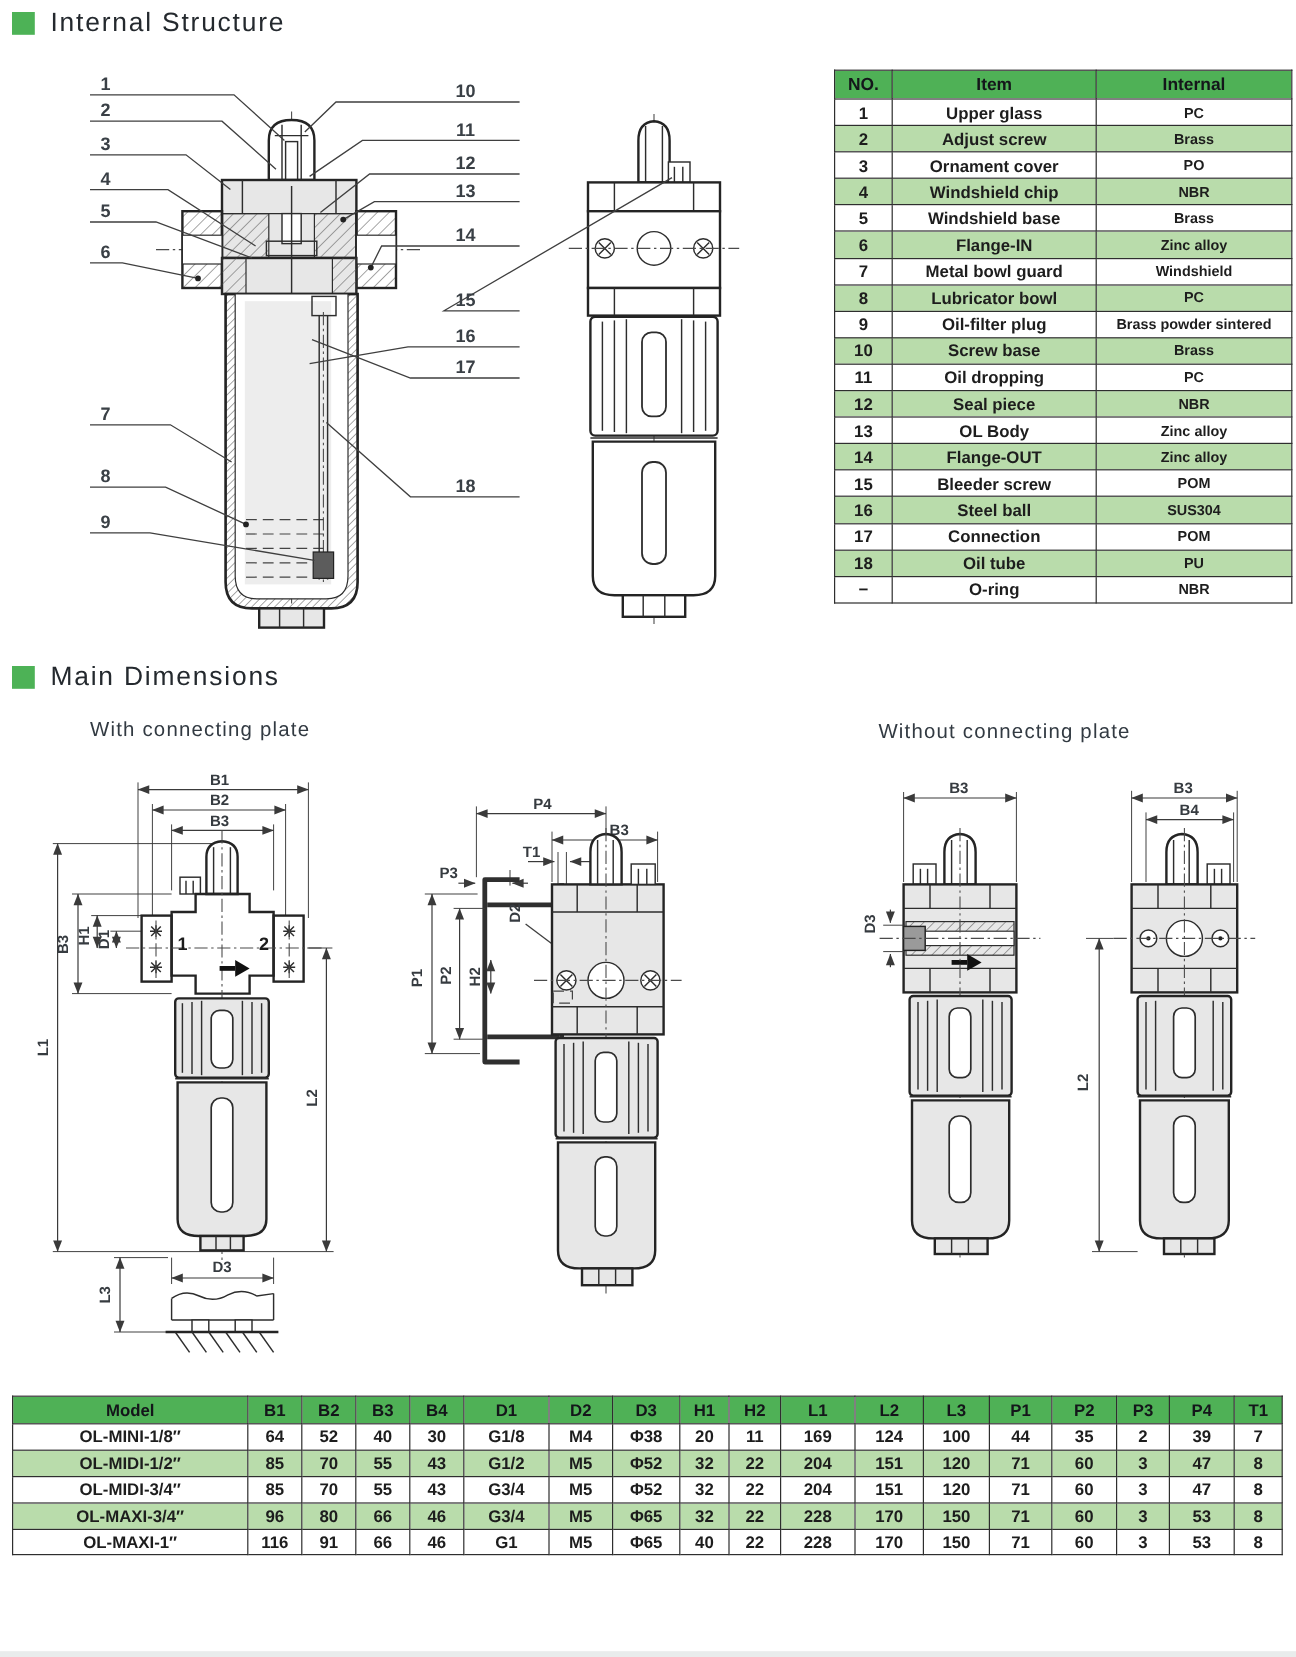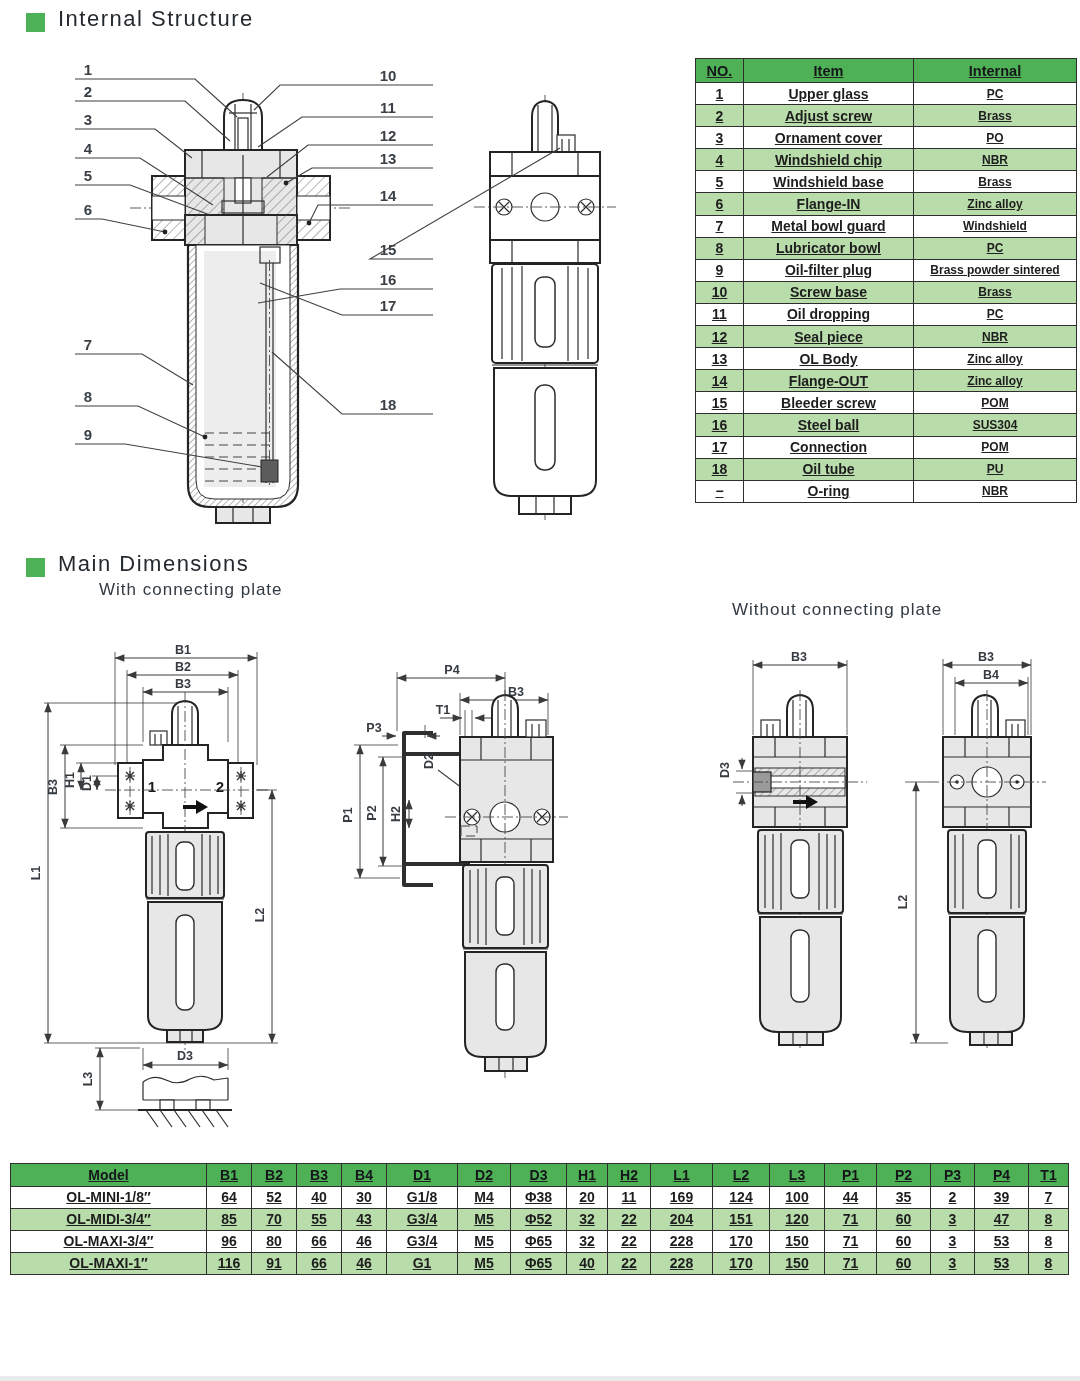--- a/index.html
+++ b/index.html
@@ -1,23 +1,23 @@
 <!DOCTYPE html>
 <html><head>
 <meta charset="utf-8">
 <style>
   html,body{margin:0;padding:0;background:#fff;}
   #page{position:relative;width:1080px;height:1381px;background:#fff;overflow:hidden;
         font-family:"Liberation Sans",sans-serif;color:#222;}
-  .sec-header{position:absolute;display:flex;align-items:flex-end;gap:13px;margin-left:16px;}
+  .sec-header{position:absolute;display:flex;align-items:center;gap:13px;}
   .bullet{width:19px;height:19px;background:#4db256;flex:0 0 auto;}
   .sec-title{font-size:22px;color:#24292e;letter-spacing:1.5px;}
   .sub-label{position:absolute;font-size:17px;color:#323a42;letter-spacing:1px;font-weight:normal;}
 
-  table{border-collapse:collapse;position:absolute;table-layout:fixed;text-decoration:underline;}
+  table{border-collapse:collapse;position:absolute;table-layout:fixed;}
   th,td{border:1.6px solid #2e2e2e;text-align:center;white-space:nowrap;overflow:hidden;padding:0 2px;}
   th{background:#4fb156;color:#14161a;font-weight:bold;}
   td{font-weight:bold;color:#1d1d1d;background:#fff;}
 
   .mat-table{left:695px;top:58px;width:381px;}
   .mat-table th{font-size:14.5px;height:23px;}
   .mat-table td{font-size:14px;height:21.1px;}
   .mat-table tbody tr:nth-child(even) td{background:#b9dcab;}
   .mat-table td:nth-child(3){font-size:12px;}
 
@@ -313,21 +313,21 @@
           <td>NBR</td>
         </tr>
       </tbody>
   </table>
 
   <div class="sec-header" style="left:10px;top:551px;">
     <div class="bullet"></div>
     <div class="sec-title">Main Dimensions</div>
   </div>
 
-  <div class="sub-label" style="left:75px;top:580px;margin-left:24px;">With connecting plate</div>
+  <div class="sub-label" style="left:75px;top:598px;">With connecting plate</div>
   <div class="sub-label" style="left:732px;top:600px;">Without connecting plate</div>
 
   <svg style="left:0;top:630px;" width="1080" height="535" viewBox="0 0 1080 535">
     <defs>
       <pattern id="hC" width="6" height="6" patternUnits="userSpaceOnUse" patternTransform="rotate(45)">
         <line x1="0" y1="0" x2="0" y2="6" stroke="#6a6a6a" stroke-width="1"></line>
       </pattern>
     </defs>
 
     <g>
@@ -678,20 +678,40 @@
           <td>169</td>
           <td>124</td>
           <td>100</td>
           <td>44</td>
           <td>35</td>
           <td>2</td>
           <td>39</td>
           <td>7</td>
         </tr>
         <tr>
+          <td>OL-MIDI-1/2″</td>
+          <td>85</td>
+          <td>70</td>
+          <td>55</td>
+          <td>43</td>
+          <td>G1/2</td>
+          <td>M5</td>
+          <td>Φ52</td>
+          <td>32</td>
+          <td>22</td>
+          <td>204</td>
+          <td>151</td>
+          <td>120</td>
+          <td>71</td>
+          <td>60</td>
+          <td>3</td>
+          <td>47</td>
+          <td>8</td>
+        </tr>
+        <tr>
           <td>OL-MIDI-3/4″</td>
           <td>85</td>
           <td>70</td>
           <td>55</td>
           <td>43</td>
           <td>G3/4</td>
           <td>M5</td>
           <td>Φ52</td>
           <td>32</td>
           <td>22</td>

